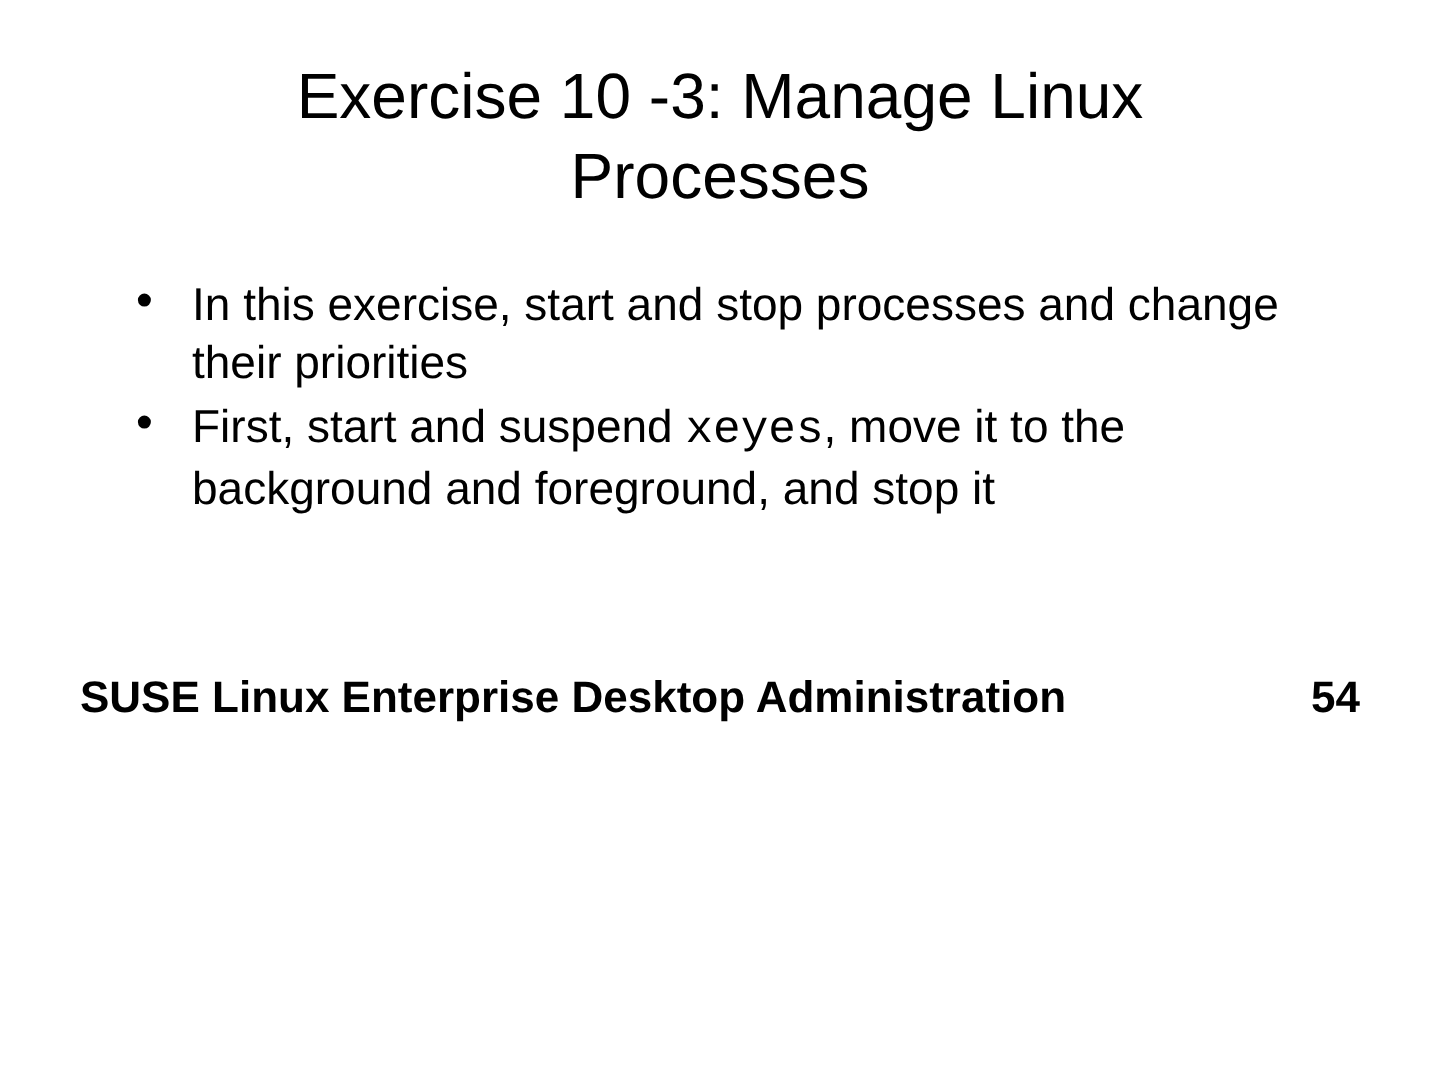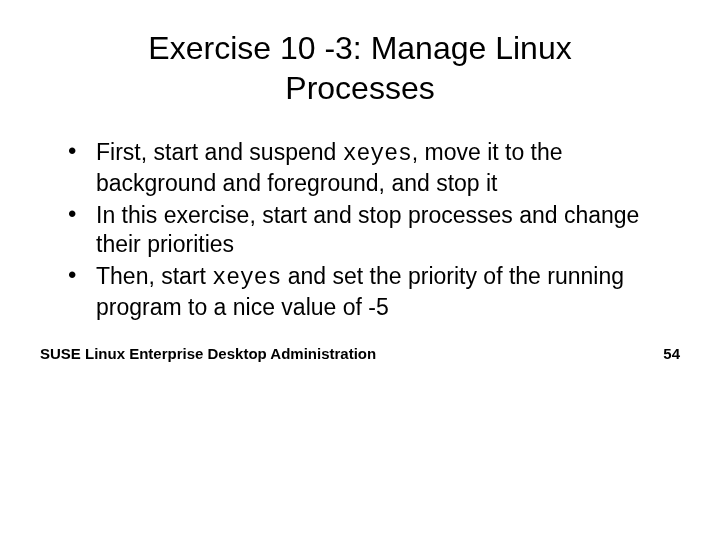--- a/index.html
+++ b/index.html
@@ -38,34 +38,33 @@
   }
   .mono { font-family: "Courier New", Courier, monospace; }
   .footer {
     position: absolute;
     bottom: 26px;
     left: 40px;
     right: 40px;
     display: flex;
     justify-content: space-between;
     align-items: baseline;
-    font-size: 15px;
+    font-size: 22px;
   }
   .footer-left { font-weight: 700; }
   .footer-right { font-weight: 700; }
 </style>
 </head>
 <body>
 
 <div class="slide">
   <h1 class="title">Exercise 10 -3: Manage Linux Processes</h1>
 
   <ul class="bullets">
+    <li><span>In this exercise, start and stop processes and change their priorities</span></li>
     <li><span>First, start and suspend </span><span class="mono">xeyes</span><span>, move it to the background and foreground, and stop it</span></li>
-    <li><span>In this exercise, start and stop processes and change their priorities</span></li>
-    <li><span>Then, start </span><span class="mono">xeyes</span><span> and set the priority of the running program to a nice value of -5</span></li>
   </ul>
 
   <div class="footer">
     <span class="footer-left">SUSE Linux Enterprise Desktop Administration</span>
     <span class="footer-right">54</span>
   </div>
 </div>
 
 </body></html>

